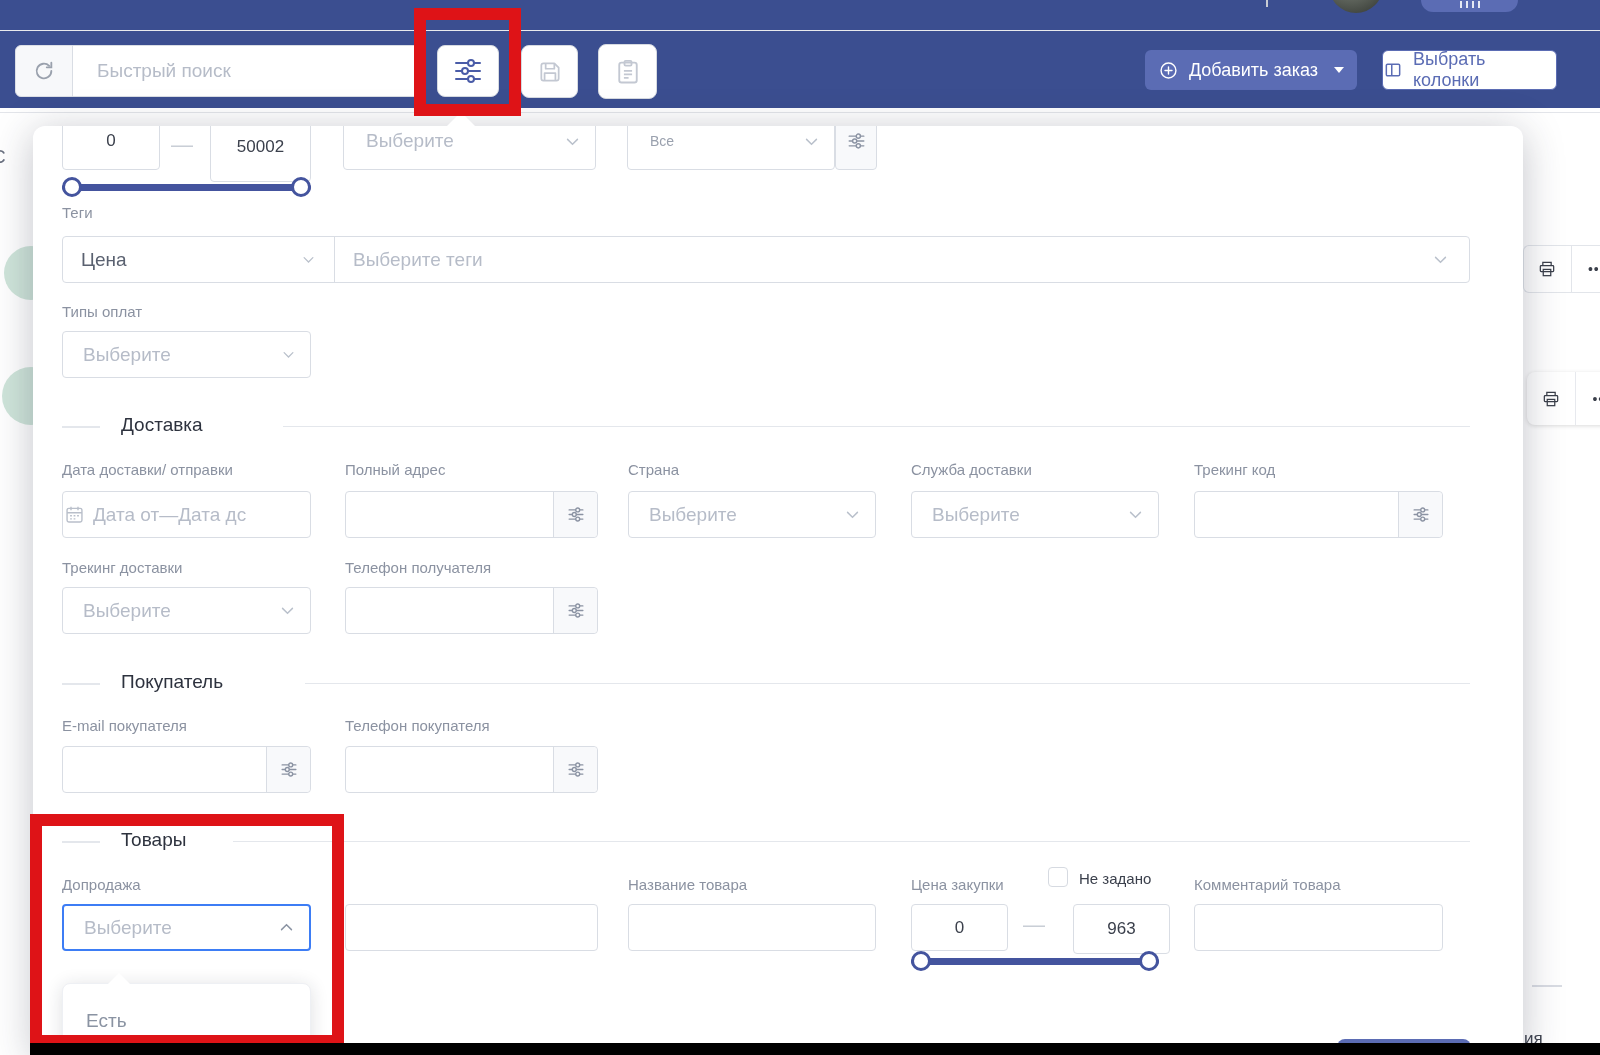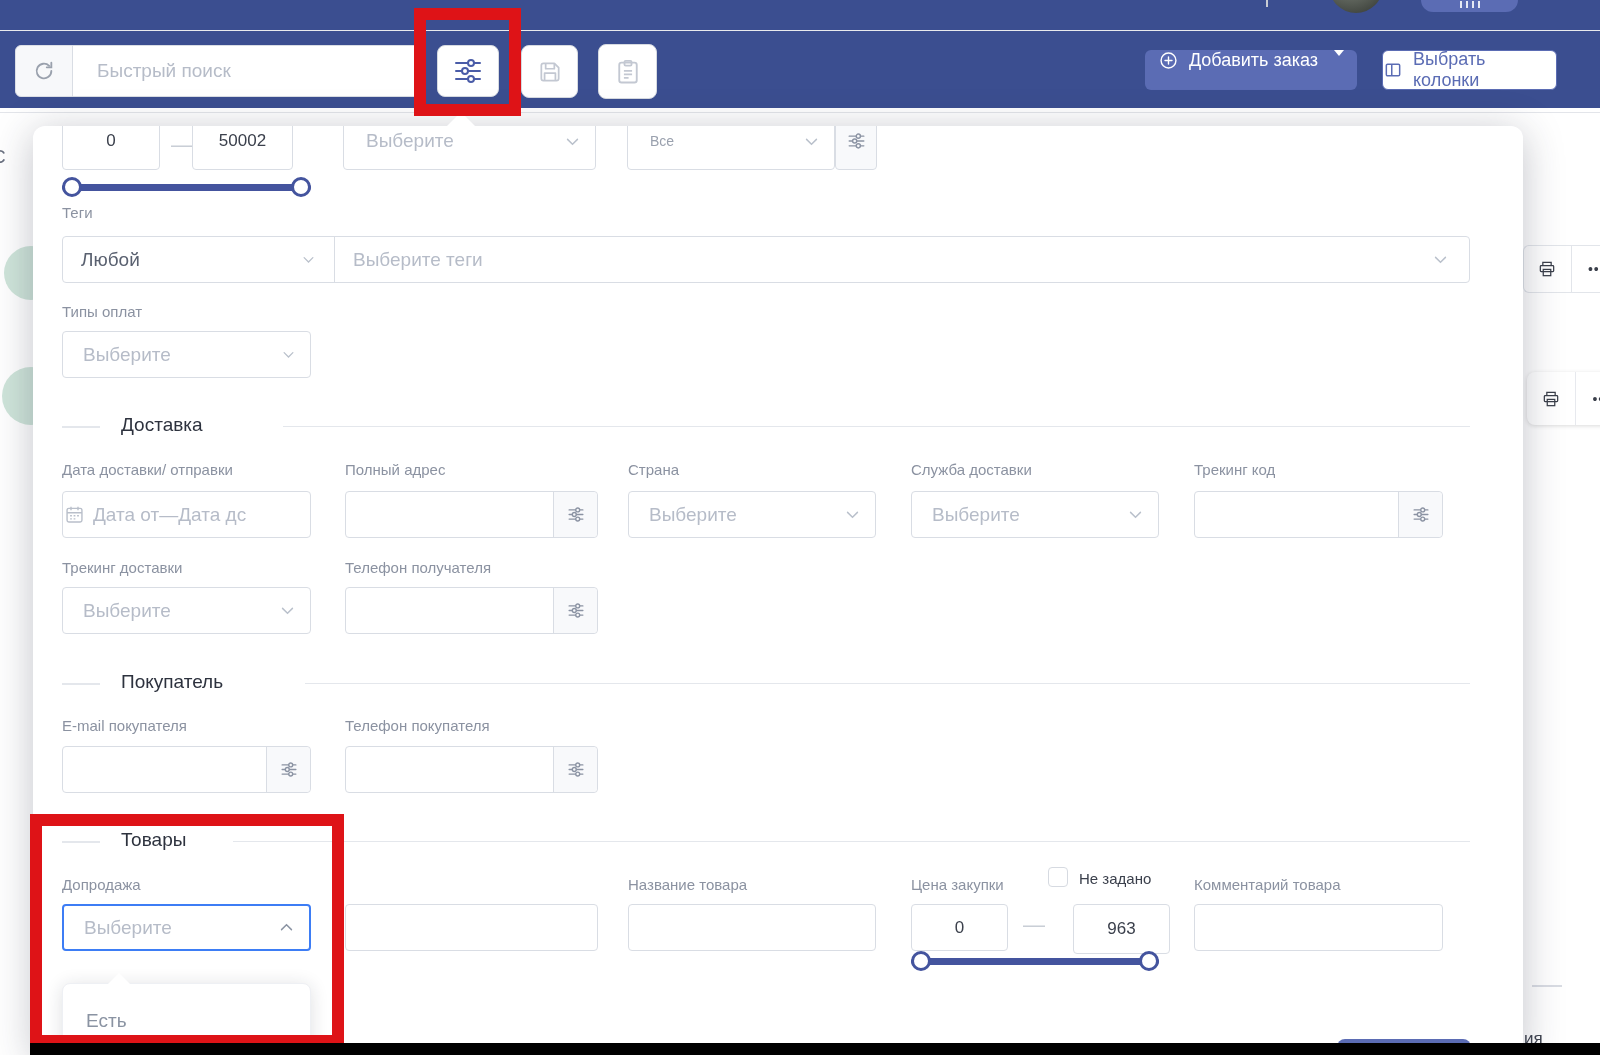--- a/index.html
+++ b/index.html
@@ -112,21 +112,21 @@
   </div>
   <div class="iconbtn" style="left:598px;top:44px;width:57px;height:53px;">
     <span style="display:flex;">
         <svg width="28" height="28" viewBox="0 0 24 24" fill="none" stroke="#c3c8d2" stroke-width="1.6" stroke-linejoin="round">
           <rect x="4.5" y="4" width="15" height="17" rx="2"></rect>
           <rect x="9" y="2.5" width="6" height="4" rx="1"></rect>
           <path d="M8.5 11h7M8.5 14h7M8.5 17h4"></path>
         </svg>
       </span>
   </div>
-  <div class="abs" style="left:1145px;top:50px;width:212px;height:40px;border-radius:6px;background:#5b6cb4;display:flex;justify-content:center;color:#fff;">
+  <div class="abs" style="left:1145px;top:50px;width:212px;height:40px;border-radius:6px;background:#5b6cb4;display:flex;align-items:center;justify-content:center;color:#fff;">
     <span style="display:flex;margin-right:10px;">
         <svg width="21" height="21" viewBox="0 0 24 24" fill="none" stroke="#fff" stroke-width="1.6" stroke-linecap="round">
           <circle cx="12" cy="12" r="8.5"></circle>
           <path d="M12 8v8M8 12h8"></path>
         </svg>
       </span>
     <span style="font-size:18px;">Добавить заказ</span>
     <span style="margin-left:16px;width:0;height:0;border-left:5px solid transparent;border-right:5px solid transparent;border-top:6px solid #fff;"></span>
   </div>
   <div class="abs" style="left:1382px;top:50px;width:175px;height:40px;border-radius:6px;background:#fff;border:1px solid #5b6cb4;display:flex;align-items:center;justify-content:center;color:#5b6cb4;">
@@ -140,21 +140,21 @@
   </div>
 
   <div class="abs" style="left:447px;top:112px;width:0;height:0;border-left:14px solid transparent;border-right:14px solid transparent;border-bottom:14px solid #fff;z-index:11;"></div>
 
   <div class="abs" style="left:33px;top:126px;width:1490px;height:929px;background:#fff;border-radius:12px 12px 0 0;box-shadow:0 6px 40px rgba(35,40,60,.28);overflow:hidden;z-index:10;">
 
     <div class="f" style="left:29px;top:-14px;width:98px;height:58px;">
       <input class="val" readonly="" style="text-align: center; font-size: 17px;" value="0">
     </div>
     <div class="dash" style="left:138px;top:6px;">—</div>
-    <div class="f" style="left:159px;top:-14px;width:101px;height:58px;">
+    <div class="f" style="left:177px;top:-14px;width:101px;height:70px;">
       <input class="val" readonly="" style="text-align: center; font-size: 17px;" value="50002">
     </div>
     <div class="f" style="left:310px;top:-14px;width:253px;height:58px;padding-left:22px;">
       <span class="ph">Выберите</span>
       <span class="chev">
           <svg width="17" height="17" viewBox="0 0 24 24" fill="none" stroke="#b9c0cb" stroke-width="2" stroke-linecap="round">
             <polyline points="5 9 12 16 19 9"></polyline>
           </svg>
         </span>
     </div>
@@ -180,21 +180,21 @@
     </div>
     <div class="abs" style="left:29px;top:48px;width:249px;height:28px;">
       <div class="track"></div>
       <div class="knob" style="left:0;"></div>
       <div class="knob" style="right:0;"></div>
     </div>
 
     <div class="lbl" style="left:29px;top:78px;">Теги</div>
     <div class="f" style="left:29px;top:110px;width:1408px;height:47px;padding:0;">
       <div style="width:272px;height:100%;border-right:1px solid #d9dde4;display:flex;align-items:center;padding:0 18px;box-sizing:border-box;">
-        <span style="color:#5a6170;font-size:19px;">Любой</span>
+        <span style="color:#5a6170;font-size:19px;">Цена</span>
         <span class="chev" style="margin-right:0;">
             <svg width="15" height="15" viewBox="0 0 24 24" fill="none" stroke="#b9c0cb" stroke-width="2" stroke-linecap="round">
               <polyline points="5 9 12 16 19 9"></polyline>
             </svg>
           </span>
       </div>
       <div style="flex:1;height:100%;display:flex;align-items:center;padding-left:18px;">
         <span class="ph">Выберите теги</span>
         <span class="chev" style="margin-right:20px;">
             <svg width="17" height="17" viewBox="0 0 24 24" fill="none" stroke="#b9c0cb" stroke-width="2" stroke-linecap="round">

